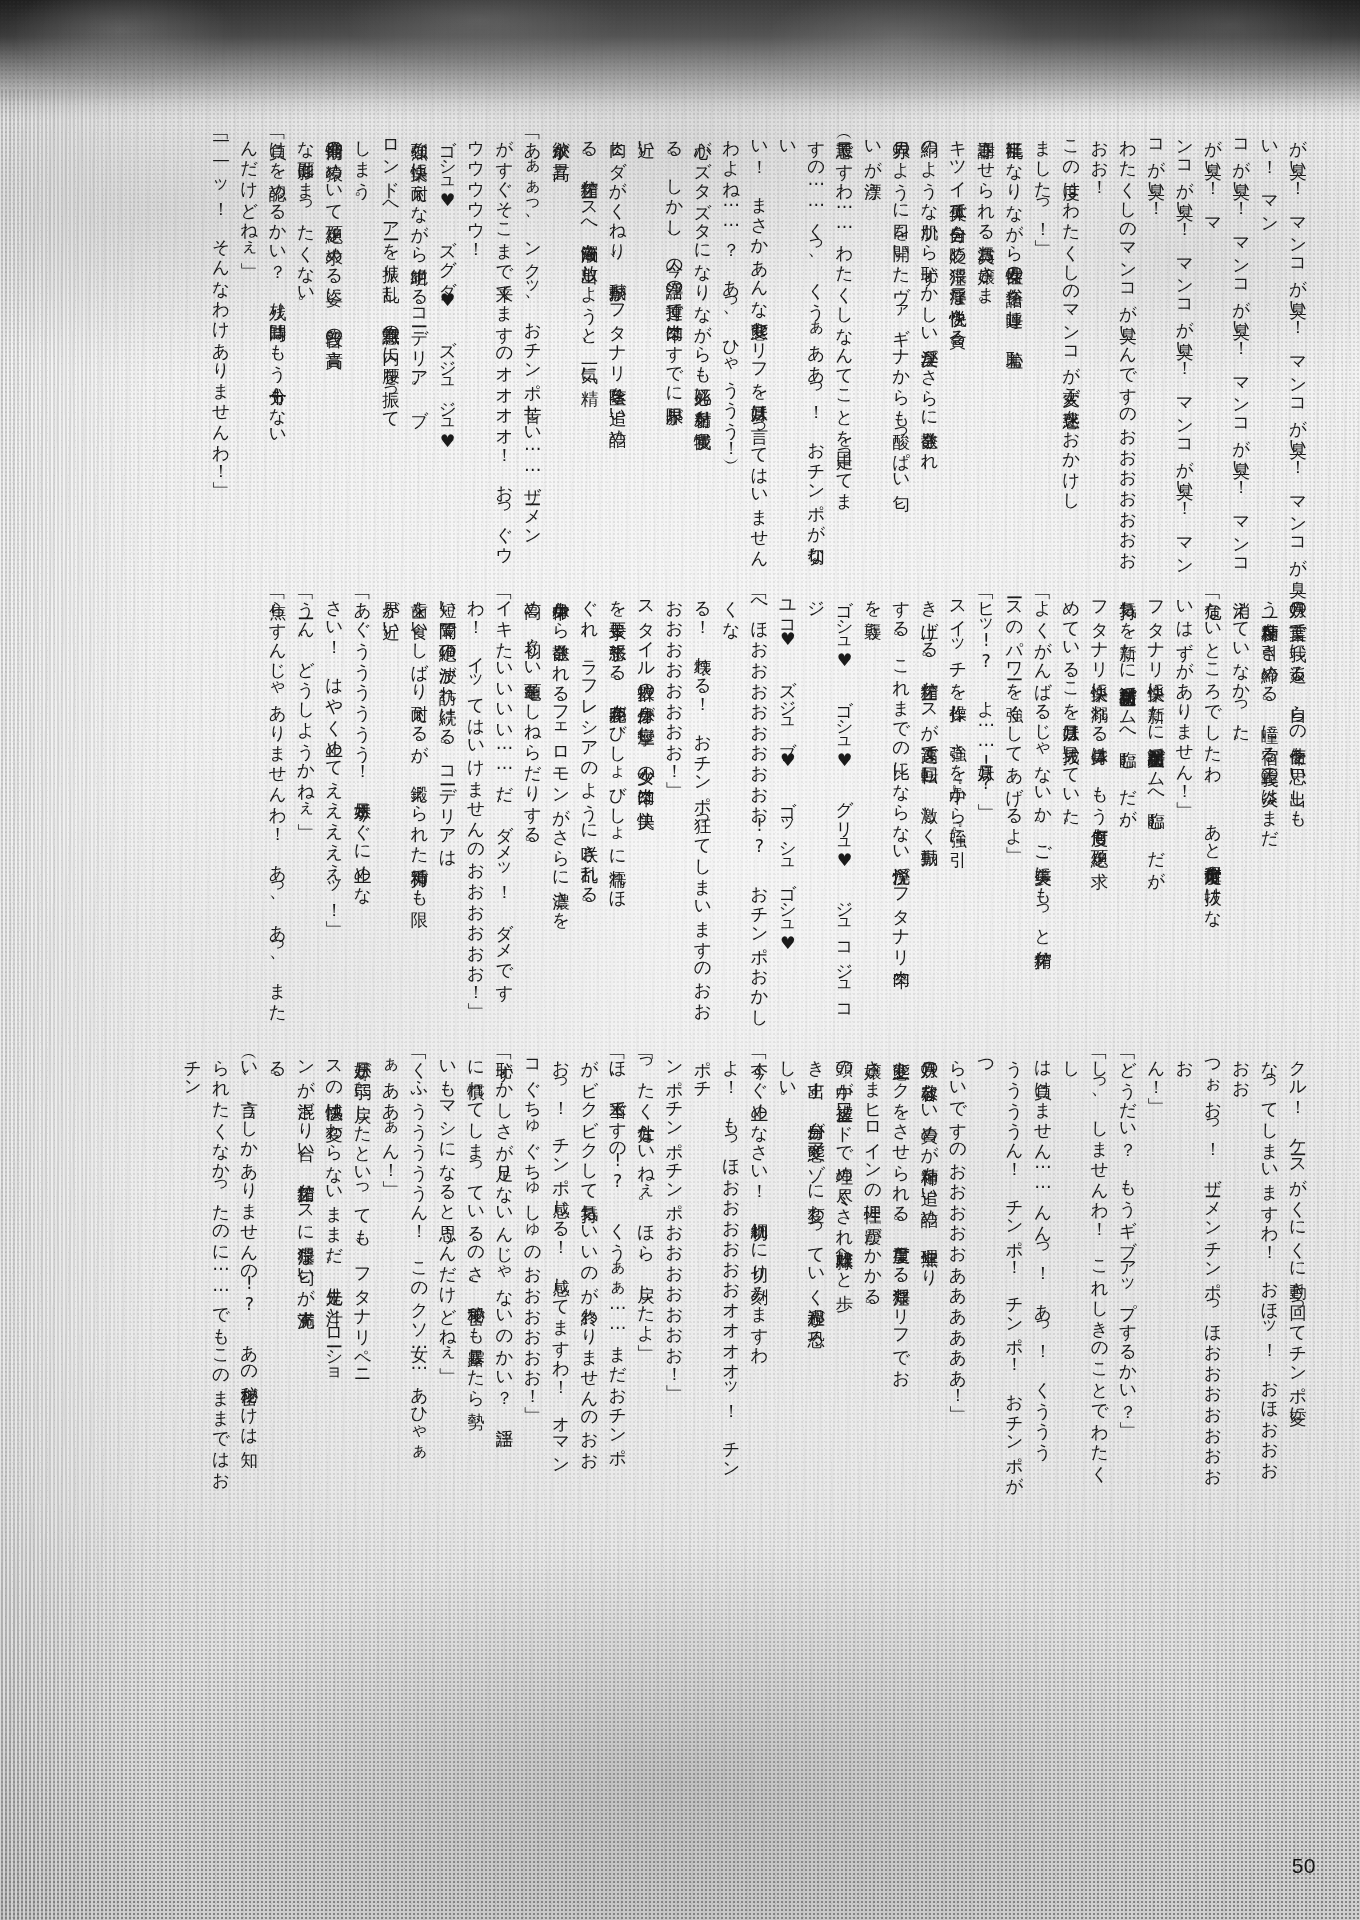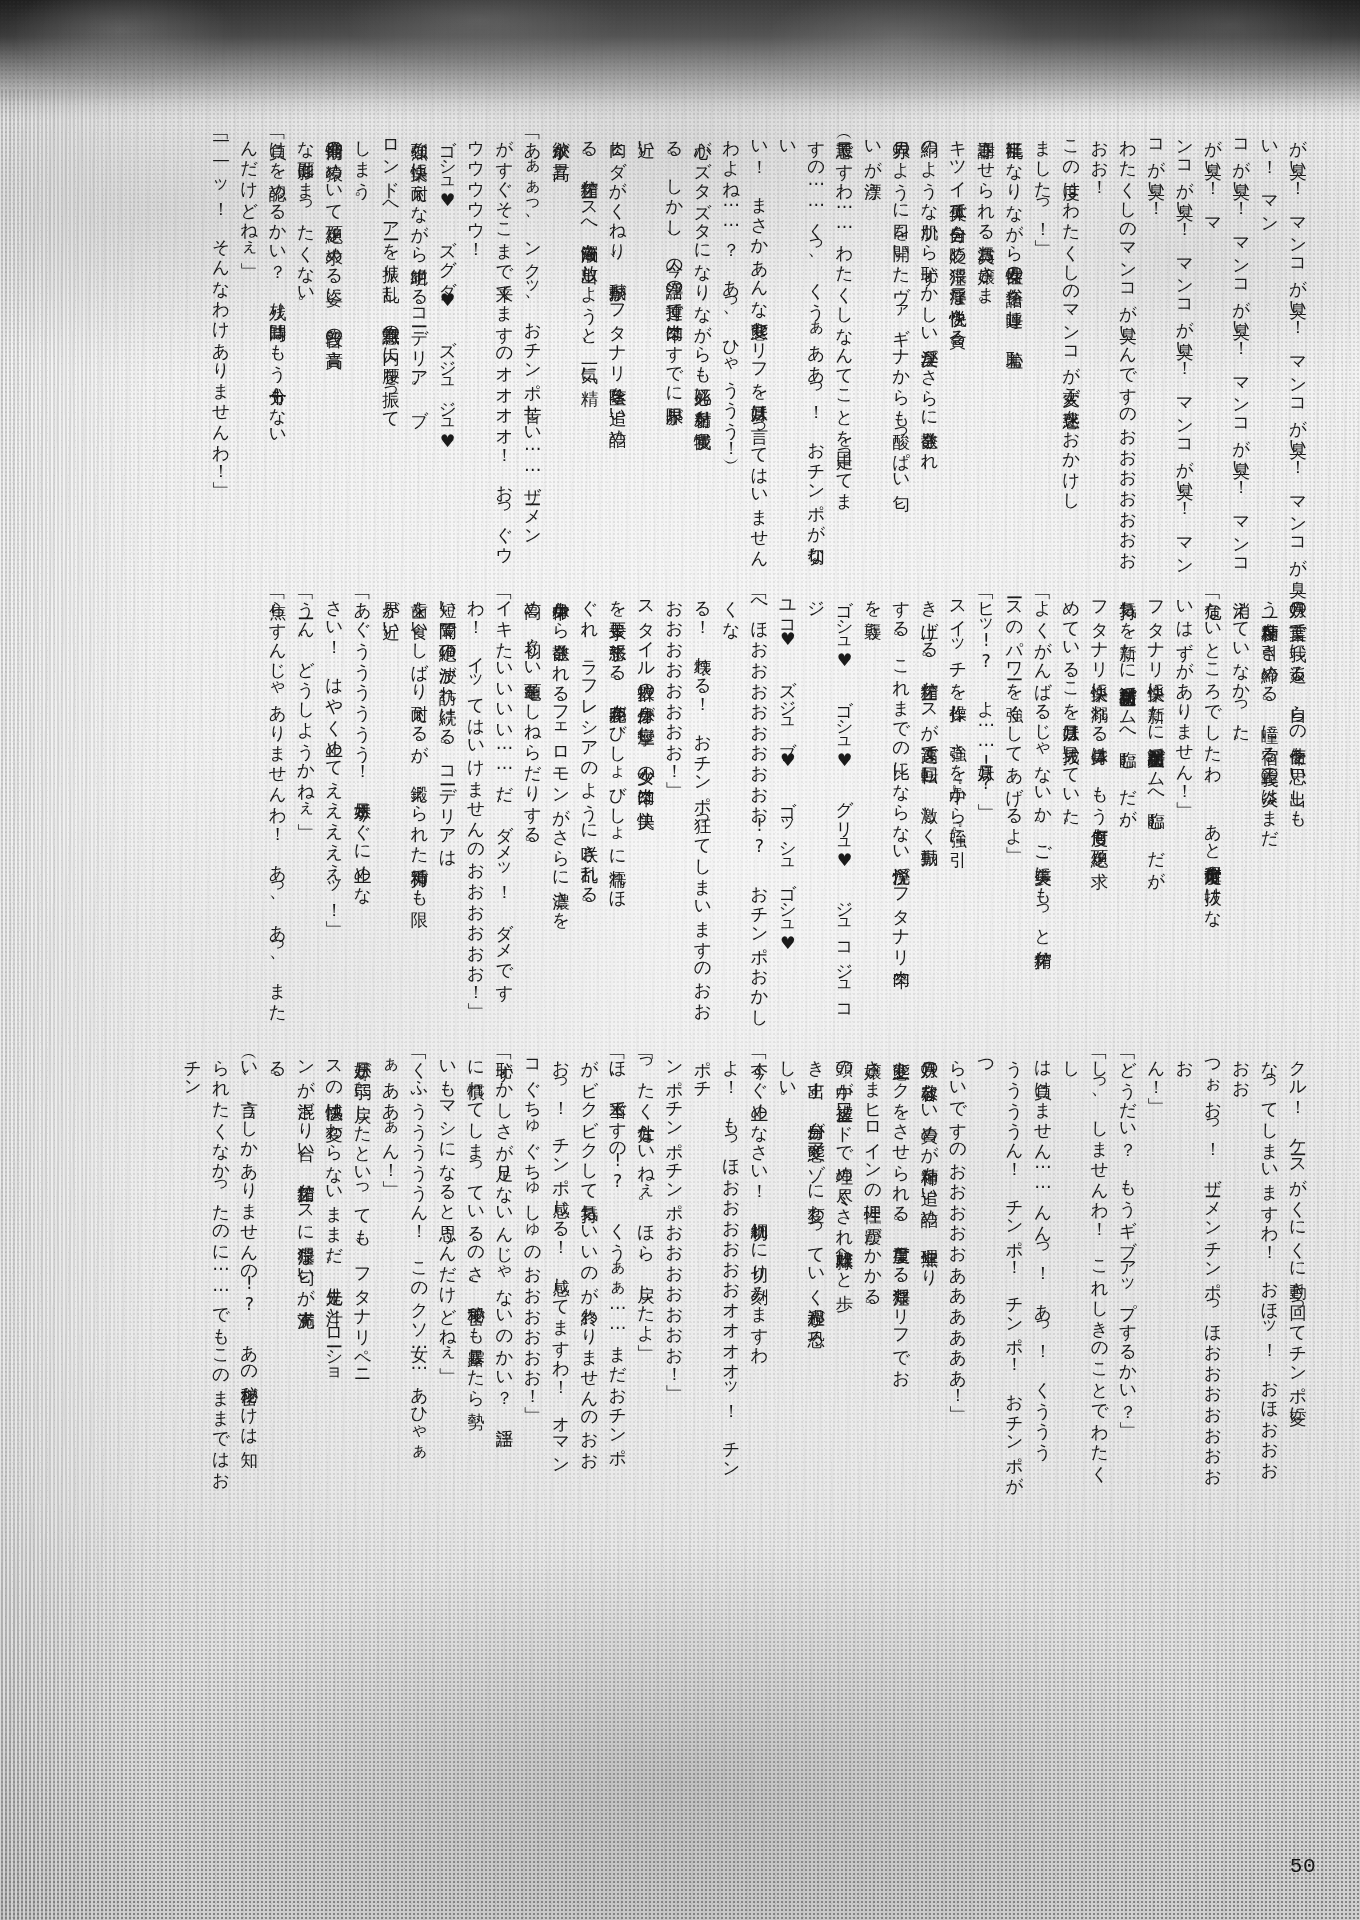--- a/index.html
+++ b/index.html
@@ -113,21 +113,21 @@
     text-align: start;
   }
   #block-1 { top: 128px; right: 48px; height: 440px; }
   #block-2 { top: 588px; right: 48px; height: 440px; }
   #block-3 { top: 1048px; right: 48px; height: 440px; }
 
   .page-number {
     position: absolute;
     right: 44px;
     bottom: 42px;
-    font-family: Liberation Mono, monospace;
+    font-family: Liberation Sans, sans-serif;
     font-size: 21px;
     color: #151515;
     letter-spacing: 0.5px;
   }
 </style>
 </head>
 <body>
 
 <div class="page">
 

